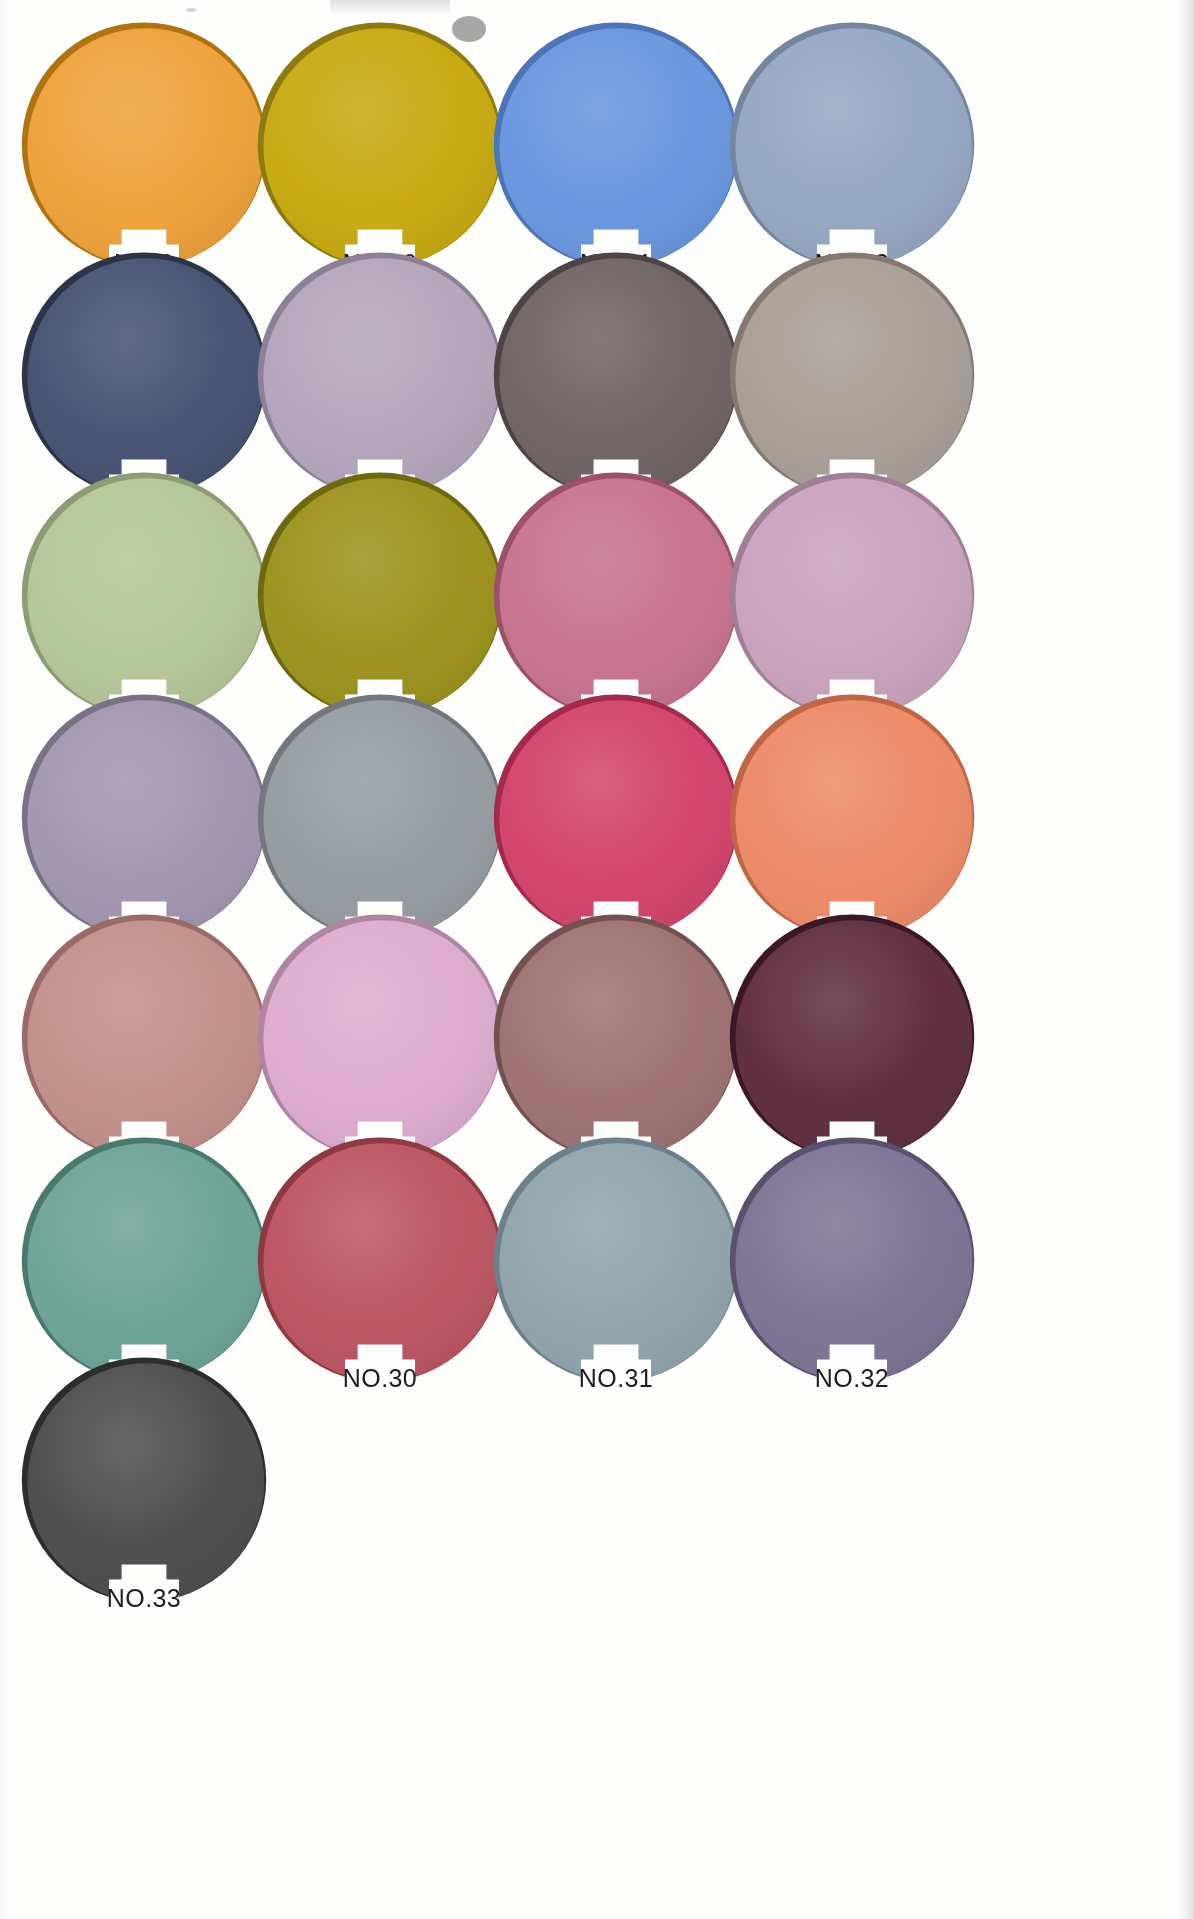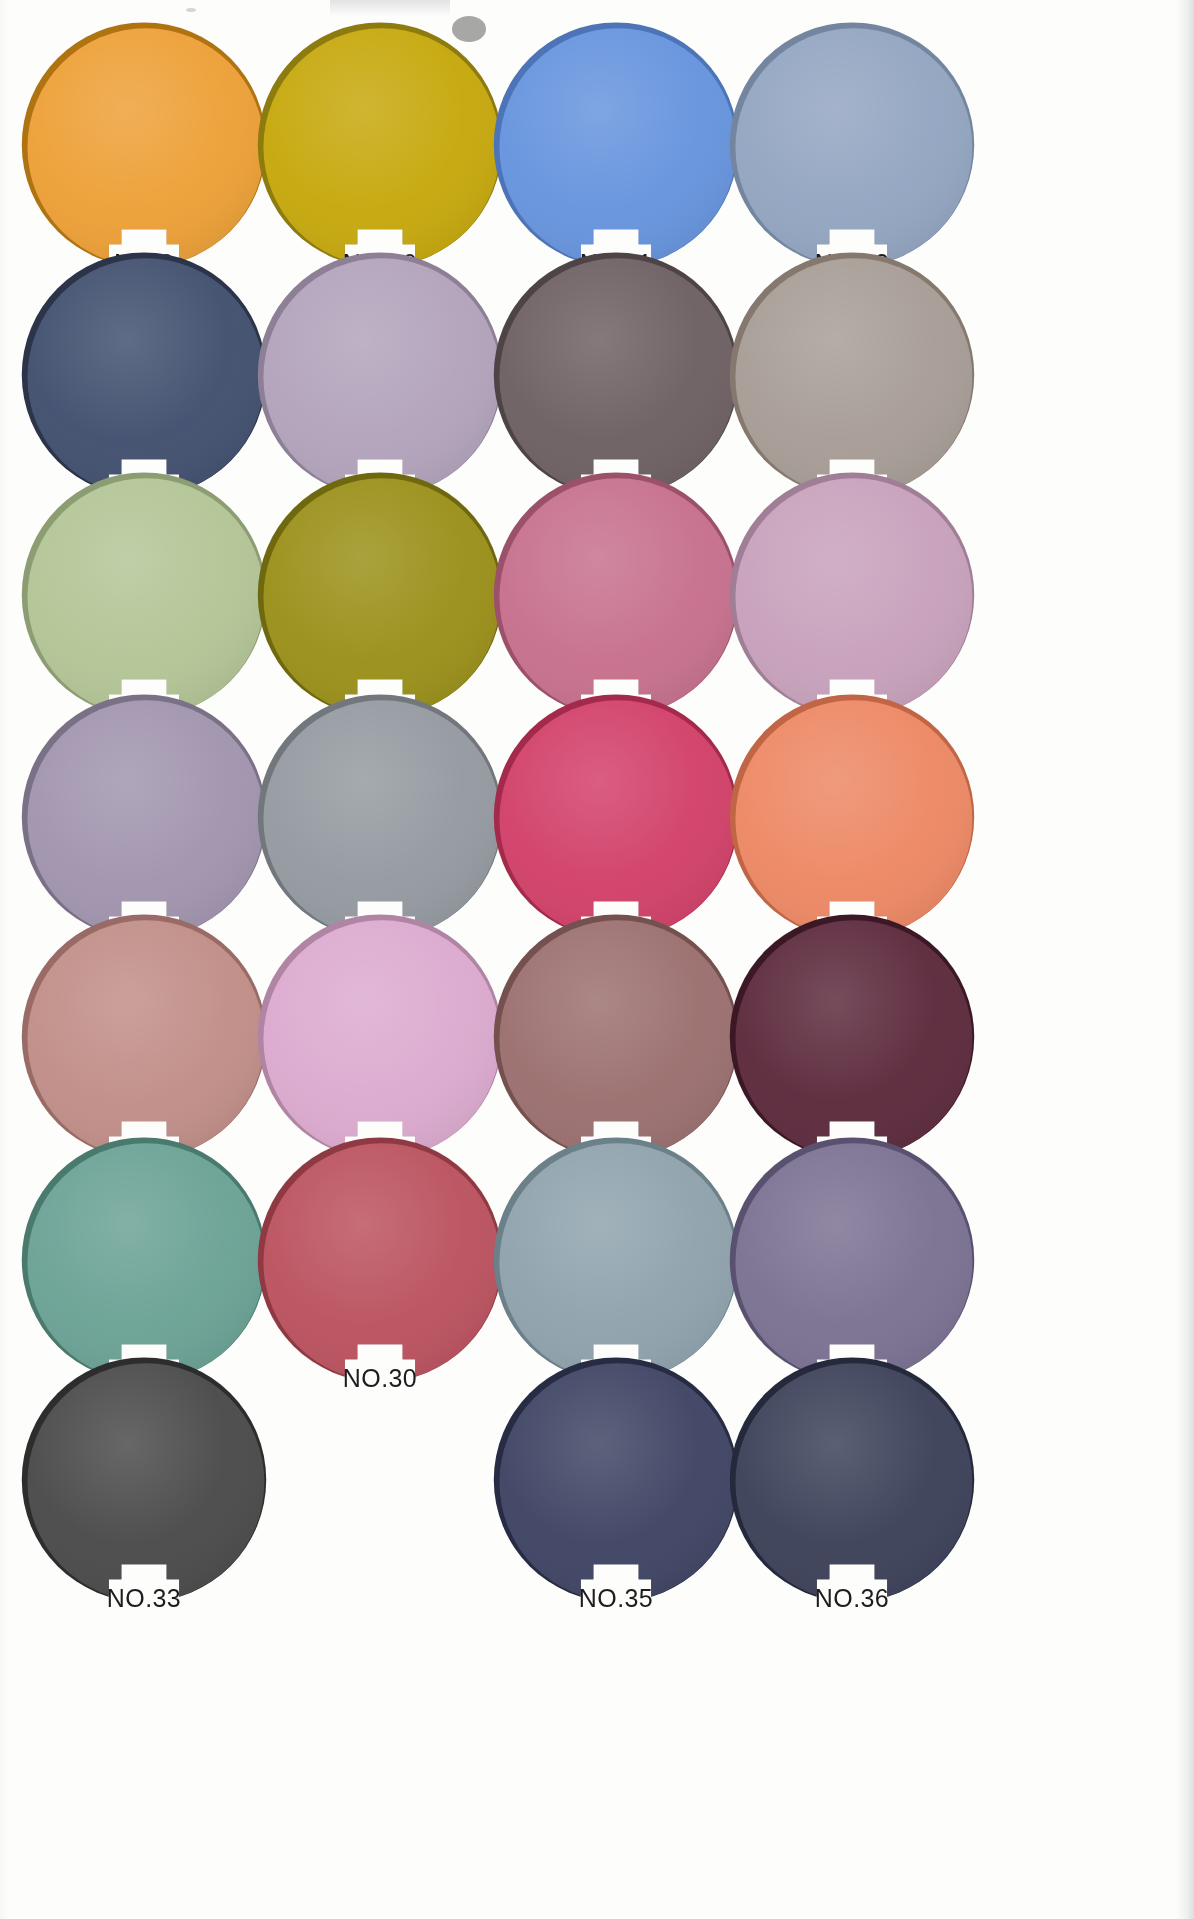--- a/index.html
+++ b/index.html
@@ -656,59 +656,15 @@
             </defs>
             <g clip-path="url(#clip24)">
               <ellipse cx="100" cy="99" rx="97" ry="97" fill="#2e2d2e"></ellipse>
               <ellipse cx="101.5" cy="101" rx="94" ry="94.5" fill="#4b4a4b"></ellipse>
               <ellipse cx="101.5" cy="101" rx="94" ry="94.5" fill="url(#gclip24)"></ellipse>
             </g>
           </svg>
         </div>
         <span class="pan-label">NO.33</span>
       </div>
-      <div class="swatch-cell" style="left: 490px; top: 1355px;">
-        <div class="pan">
-          <svg viewBox="0 0 200 200" preserveAspectRatio="none" aria-hidden="true">
-            <defs>
-              <clipPath id="clip26">
-                <path d="M0,0 H200 V200 H128 V178 H118 V166 H82 V178 H72 V200 H0 Z"></path>
-              </clipPath>
-              <radialGradient id="gclip26" cx="42%" cy="34%" r="78%">
-                <stop offset="0%" stop-color="#ffffff" stop-opacity="0.16"></stop>
-                <stop offset="55%" stop-color="#ffffff" stop-opacity="0.03"></stop>
-                <stop offset="100%" stop-color="#000000" stop-opacity="0.10"></stop>
-              </radialGradient>
-            </defs>
-            <g clip-path="url(#clip26)">
-              <ellipse cx="100" cy="99" rx="97" ry="97" fill="#272c44"></ellipse>
-              <ellipse cx="101.5" cy="101" rx="94" ry="94.5" fill="#3e4463"></ellipse>
-              <ellipse cx="101.5" cy="101" rx="94" ry="94.5" fill="url(#gclip26)"></ellipse>
-            </g>
-          </svg>
-        </div>
-        <span class="pan-label">NO.35</span>
-      </div>
-      <div class="swatch-cell" style="left: 726px; top: 1355px;">
-        <div class="pan">
-          <svg viewBox="0 0 200 200" preserveAspectRatio="none" aria-hidden="true">
-            <defs>
-              <clipPath id="clip27">
-                <path d="M0,0 H200 V200 H128 V178 H118 V166 H82 V178 H72 V200 H0 Z"></path>
-              </clipPath>
-              <radialGradient id="gclip27" cx="42%" cy="34%" r="78%">
-                <stop offset="0%" stop-color="#ffffff" stop-opacity="0.16"></stop>
-                <stop offset="55%" stop-color="#ffffff" stop-opacity="0.03"></stop>
-                <stop offset="100%" stop-color="#000000" stop-opacity="0.10"></stop>
-              </radialGradient>
-            </defs>
-            <g clip-path="url(#clip27)">
-              <ellipse cx="100" cy="99" rx="97" ry="97" fill="#25293c"></ellipse>
-              <ellipse cx="101.5" cy="101" rx="94" ry="94.5" fill="#3c4159"></ellipse>
-              <ellipse cx="101.5" cy="101" rx="94" ry="94.5" fill="url(#gclip27)"></ellipse>
-            </g>
-          </svg>
-        </div>
-        <span class="pan-label">NO.36</span>
-      </div>
     </div>
 
 </div>
 
 </body></html>

